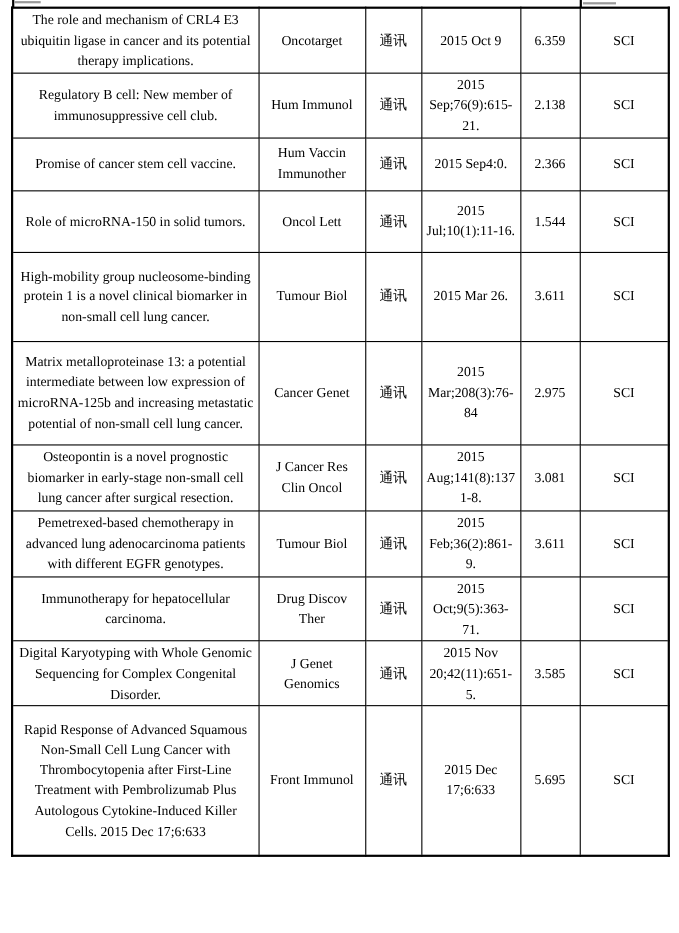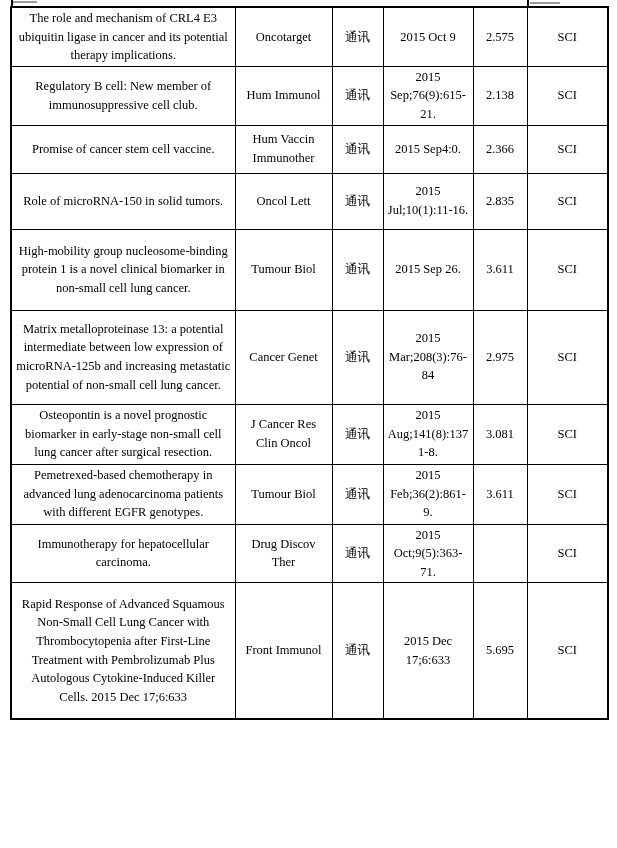--- a/index.html
+++ b/index.html
@@ -67,21 +67,21 @@
       <col style="width:90px">
       <col style="width:54px">
       <col style="width:81px">
     </colgroup>
     <tbody>
       <tr class="r1">
         <td class="c-title">The role and mechanism of CRL4 E3 ubiquitin ligase in cancer and its potential therapy implications.</td>
         <td>Oncotarget</td>
         <td class="c-role">通讯</td>
         <td class="c-date">2015 Oct 9</td>
-        <td>2.575</td>
+        <td>6.359</td>
         <td>SCI</td>
       </tr>
       <tr class="r2">
         <td class="c-title">Regulatory B cell: New member of immunosuppressive cell club.</td>
         <td>Hum Immunol</td>
         <td class="c-role">通讯</td>
         <td class="c-date">2015 Sep;76(9):615-21.</td>
         <td>2.138</td>
         <td>SCI</td>
       </tr>
@@ -91,28 +91,28 @@
         <td class="c-role">通讯</td>
         <td class="c-date">2015 Sep4:0.</td>
         <td>2.366</td>
         <td>SCI</td>
       </tr>
       <tr class="r4">
         <td class="c-title">Role of microRNA-150 in solid tumors.</td>
         <td>Oncol Lett</td>
         <td class="c-role">通讯</td>
         <td class="c-date">2015 Jul;10(1):11-16.</td>
-        <td>2.835</td>
+        <td>1.544</td>
         <td>SCI</td>
       </tr>
       <tr class="r5">
         <td class="c-title">High-mobility group nucleosome-binding protein 1 is a novel clinical biomarker in non-small cell lung cancer.</td>
         <td>Tumour Biol</td>
         <td class="c-role">通讯</td>
-        <td class="c-date">2015 Sep 26.</td>
+        <td class="c-date">2015 Mar 26.</td>
         <td>3.611</td>
         <td>SCI</td>
       </tr>
       <tr class="r6">
         <td class="c-title">Matrix metalloproteinase 13: a potential intermediate between low expression of microRNA-125b and increasing metastatic potential of non-small cell lung cancer.</td>
         <td>Cancer Genet</td>
         <td class="c-role">通讯</td>
         <td class="c-date">2015 Mar;208(3):76-84</td>
         <td>2.975</td>
         <td>SCI</td>
@@ -134,20 +134,28 @@
         <td>SCI</td>
       </tr>
       <tr class="r10">
         <td class="c-title">Immunotherapy for hepatocellular carcinoma.</td>
         <td>Drug Discov Ther</td>
         <td class="c-role">通讯</td>
         <td class="c-date">2015 Oct;9(5):363-71.</td>
         <td></td>
         <td>SCI</td>
       </tr>
+      <tr class="r11">
+        <td class="c-title">Digital Karyotyping with Whole Genomic Sequencing for Complex Congenital Disorder.</td>
+        <td>J Genet Genomics</td>
+        <td class="c-role">通讯</td>
+        <td class="c-date">2015 Nov 20;42(11):651-5.</td>
+        <td>3.585</td>
+        <td>SCI</td>
+      </tr>
       <tr class="r12">
         <td class="c-title">Rapid Response of Advanced Squamous Non-Small Cell Lung Cancer with Thrombocytopenia after First-Line Treatment with Pembrolizumab Plus Autologous Cytokine-Induced Killer Cells. 2015 Dec 17;6:633</td>
         <td>Front Immunol</td>
         <td class="c-role">通讯</td>
         <td class="c-date">2015 Dec 17;6:633</td>
         <td>5.695</td>
         <td>SCI</td>
       </tr>
     </tbody>
   </table>

